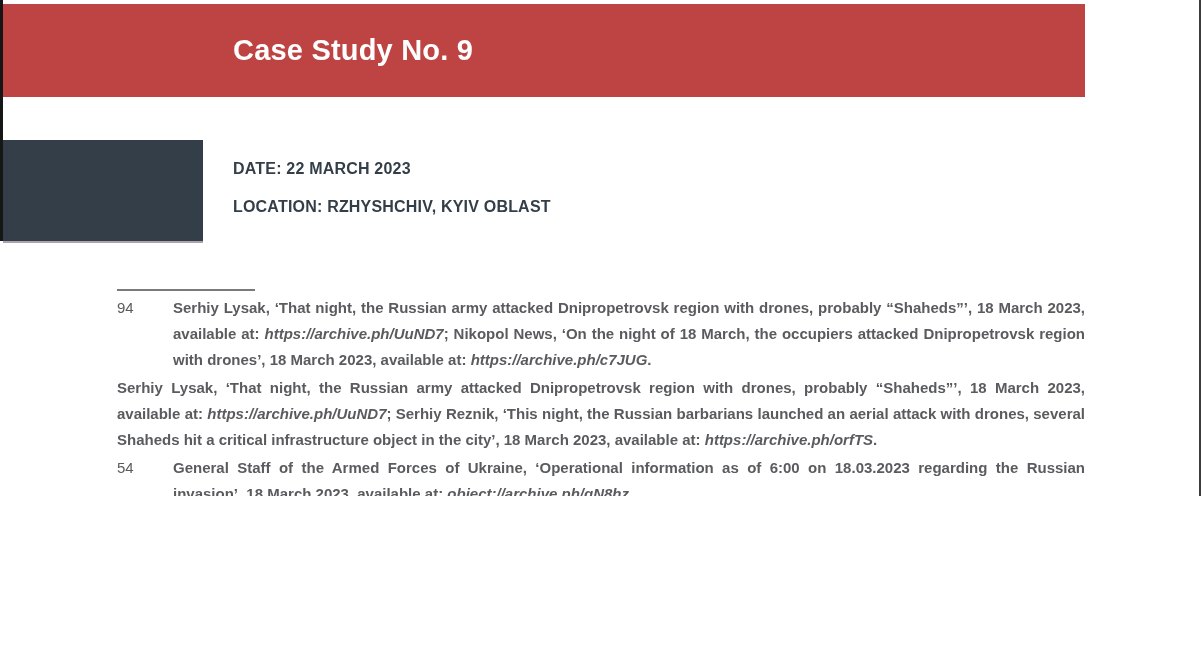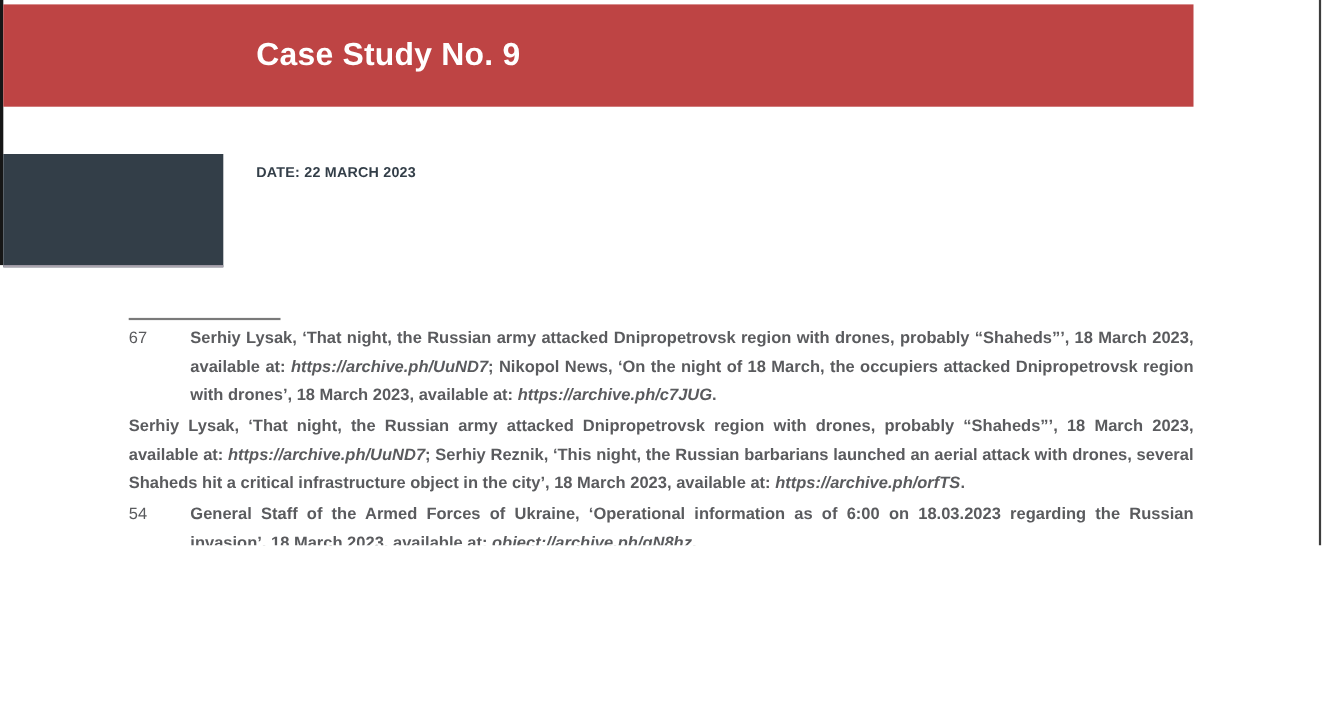--- a/index.html
+++ b/index.html
@@ -48,24 +48,24 @@
     position: absolute;
     left: 3px; top: 140px;
     width: 200px; height: 101px;
     background: #333e48;
     border-bottom: 2px solid #aaa4ae;
   }
 
   
   .case-details {
     position: absolute;
-    left: 233px; top: 138px;
+    left: 233px; top: 150px;
     width: 860px;
     color: #333e48;
-    font-size: 13px;
+    font-size: 16px;
     font-weight: bold;
     line-height: 38px;
     letter-spacing: 0.2px;
   }
 
   
   .fn-sep {
     position: absolute;
     left: 117px; top: 289px;
     width: 138px; height: 0;
@@ -123,27 +123,28 @@
   <div class="right-line"></div>
 
   <div class="title-band">
     <h1>Case Study No. 9</h1>
   </div>
 
   <div class="accent-block"></div>
 
   <div class="case-details">
     <div>DATE: 22 MARCH 2023</div>
+    <div>LOCATION: RZHYSHCHIV, KYIV OBLAST</div>
   </div>
 
   <div class="fn-sep"></div>
 
   <div class="footnotes">
       <div class="fn-row">
-        <div class="fn-num">67</div>
+        <div class="fn-num">94</div>
         <div class="fn-text"><span>Serhiy Lysak, ‘That night, the Russian army attacked Dnipropetrovsk region with drones, probably “Shaheds”’, 18 March 2023, available at: </span><em>https://archive.ph/UuND7</em><span>; Nikopol News, ‘On the night of 18 March, the occupiers attacked Dnipropetrovsk region with drones’, 18 March 2023, available at: </span><em>https://archive.ph/c7JUG</em><span>.</span></div>
       </div>
       <div class="fn-row">
         <div class="fn-text"><span>Serhiy Lysak, ‘That night, the Russian army attacked Dnipropetrovsk region with drones, probably “Shaheds”’, 18 March 2023, available at: </span><em>https://archive.ph/UuND7</em><span>; Serhiy Reznik, ‘This night, the Russian barbarians launched an aerial attack with drones, several Shaheds hit a critical infrastructure object in the city’, 18 March 2023, available at: </span><em>https://archive.ph/orfTS</em><span>.</span></div>
       </div>
       <div class="fn-row">
         <div class="fn-num">54</div>
         <div class="fn-text"><span>General Staff of the Armed Forces of Ukraine, ‘Operational information as of 6:00 on 18.03.2023 regarding the Russian invasion’, 18 March 2023, available at: </span><em>object://archive.ph/gN8hz</em><span>.</span></div>
       </div>
     </div>

